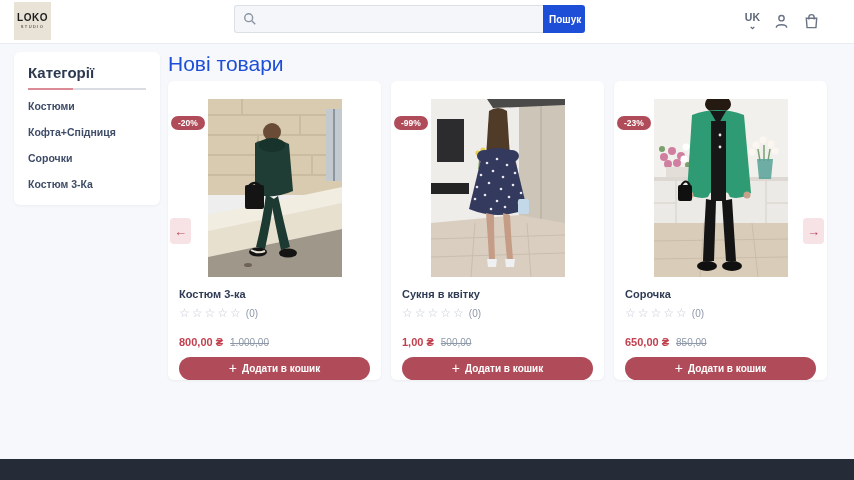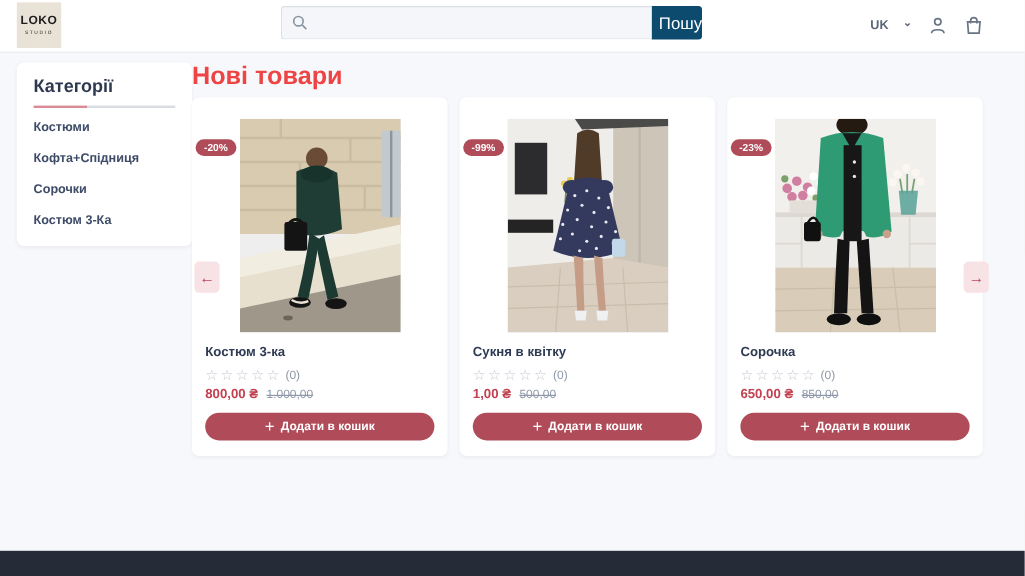--- a/index.html
+++ b/index.html
@@ -10,50 +10,50 @@
   
   .header { position:relative; height:44px; background:#ffffff; border-bottom:1px solid #e9ecf1; flex:0 0 auto; }
   .logo { position:absolute; left:14px; top:2px; width:37px; height:38px; background:#e9e3d7; display:flex; flex-direction:column; align-items:center; justify-content:center; cursor:pointer; }
   .logo-title { font-size:10px; font-weight:800; letter-spacing:0.5px; color:#1d1d1d; line-height:1; }
   .logo-sub { font-size:4px; letter-spacing:1.4px; color:#1d1d1d; margin-top:2px; line-height:1; }
 
   .search-wrap { position:absolute; left:234px; top:5px; width:351px; height:28px; display:flex; }
   .search-box { position:relative; flex:1; }
   .search-box input { width:100%; height:28px; background:#f4f6f9; border:1px solid #dbe0e7; border-right:none; border-radius:3px 0 0 3px; padding:0 8px 0 30px; font-size:11px; color:#3a4456; outline:none; }
   .search-icon { position:absolute; left:9px; top:7px; width:14px; height:14px; }
-  .search-btn { width:42px; height:28px; background:#0c4a6e; color:#fff; border:none; border-radius:0 3px 3px 0; font-size:14px; font-weight:normal; cursor:pointer; font-family:"Liberation Sans", sans-serif; }
+  .search-btn { width:42px; height:28px; background:#1d4ed8; color:#fff; border:none; border-radius:0 3px 3px 0; font-size:10px; font-weight:bold; cursor:pointer; font-family:"Liberation Sans", sans-serif; }
 
   .header-right { position:absolute; right:34px; top:0; height:42px; display:flex; align-items:center; gap:13px; }
-  .lang { display:flex; align-items:center; gap:12px; font-size:10.5px; font-weight:bold; color:#5c6677; cursor:pointer; }
+  .lang { display:flex; align-items:center; gap:2px; font-size:10.5px; font-weight:bold; color:#5c6677; cursor:pointer;flex-direction:column; }
   .lang .chev { font-size:9px; line-height:1; margin-top:-3px; color:#5c6677; }
   .hicon { width:17px; height:17px; cursor:pointer; display:block; }
 
   
-  .content { flex:1; display:flex; align-items:flex-start; gap:0; padding:8px 27px 8px 14px; }
+  .content { flex:1; display:flex; align-items:flex-start; gap:8px; padding:8px 27px 8px 14px; }
 
   .sidebar { width:146px; flex:0 0 auto; background:#fff; border-radius:6px; padding:12px 14px 9px; box-shadow:0 1px 3px rgba(25,35,60,0.05); }
   .sidebar-title { margin:0; font-size:15px; font-weight:bold; color:#2d3950; }
   .sidebar-divider { height:2px; margin:7px 0 2px; background:linear-gradient(to right, #db8b95 0 38%, #d9dde3 38% 100%); }
   .cat-item { display:block; padding:7.5px 0 6.5px; font-size:10.5px; font-weight:bold; color:#3e4c68; cursor:pointer; }
 
   .main { flex:1; min-width:0; }
-  .page-title { margin:0 0 6px; font-size:21px; font-weight:bold; color:#ef4444; line-height:1.1; }
+  .page-title { margin:0 0 6px; font-size:21px; font-weight:normal; color:#1d4ed8; line-height:1.1; }
 
   .carousel { position:relative; }
   .cards { display:flex; gap:10px; }
   .card { width:213px; height:299px; background:#fff; border-radius:6px; position:relative; box-shadow:0 1px 3px rgba(25,35,60,0.05); }
   .badge { position:absolute; top:5px; left:3px; z-index:2; background:#b04c59; color:#fff; font-size:8.5px; font-weight:bold; padding:2.5px 7px; border-radius:8px; line-height:1;margin-top:30px; }
   .img-wrap { width:134px; height:178px; margin:18px auto 0; overflow:hidden; cursor:pointer; background:#eee; }
   .img-wrap svg { display:block; }
   .card-info { padding:11px 11px 0; }
   .card-title { font-size:11px; font-weight:bold; color:#2f3b55; cursor:pointer; }
   .stars { display:flex; align-items:center; margin-top:7px; }
   .star { font-size:12px; color:#c3cad4; line-height:1; margin-right:2px; }
   .rating-count { font-size:10px; color:#8e98a8; margin-left:3px; }
-  .price-row { margin-top:4px; display:flex; align-items:baseline;text-align:center; }
+  .price-row { margin-top:17px; display:flex; align-items:baseline;text-align:center; }
   .price { font-size:11px; font-weight:bold; color:#c2414f; }
   .old-price { font-size:10px; color:#8e98a8; text-decoration:line-through; margin-left:7px; }
   .add-btn { display:flex; align-items:center; justify-content:center; gap:5px; margin:9px 11px 0; height:23px; width:calc(100% - 22px); background:#b04c59; color:#fff; border:none; border-radius:12px; font-size:10px; font-weight:bold; cursor:pointer; font-family:"Liberation Sans", sans-serif; }
   .add-btn .plus { font-size:14px; font-weight:normal; line-height:1; margin-top:-1px; }
 
   .nav-arrow { position:absolute; top:137px; width:21px; height:26px; border:none; border-radius:4px; background:#f7e2e5; color:#b8475a; font-size:13px; cursor:pointer; display:flex; align-items:center; justify-content:center; padding:0; z-index:3; }
   .nav-prev { left:2px; }
   .nav-next { right:3px; }
 
   .footer { height:21px; background:#262b38; flex:0 0 auto; }

